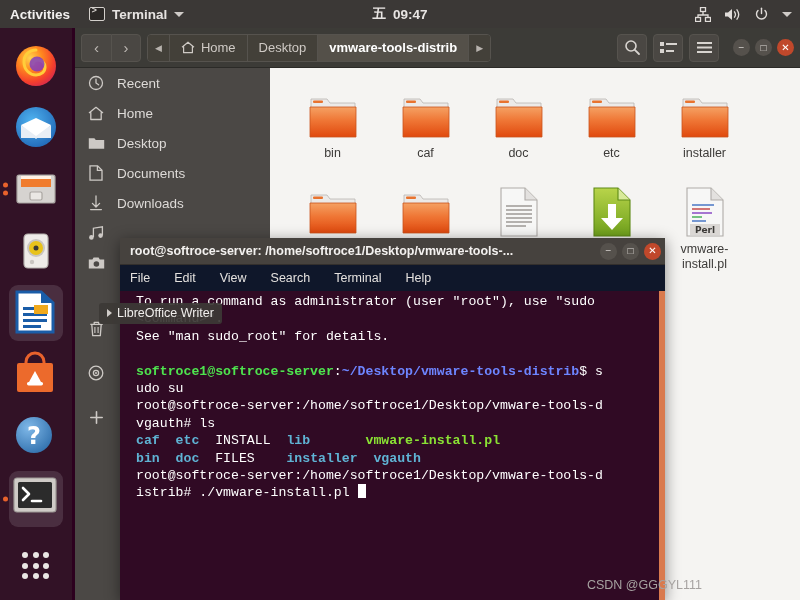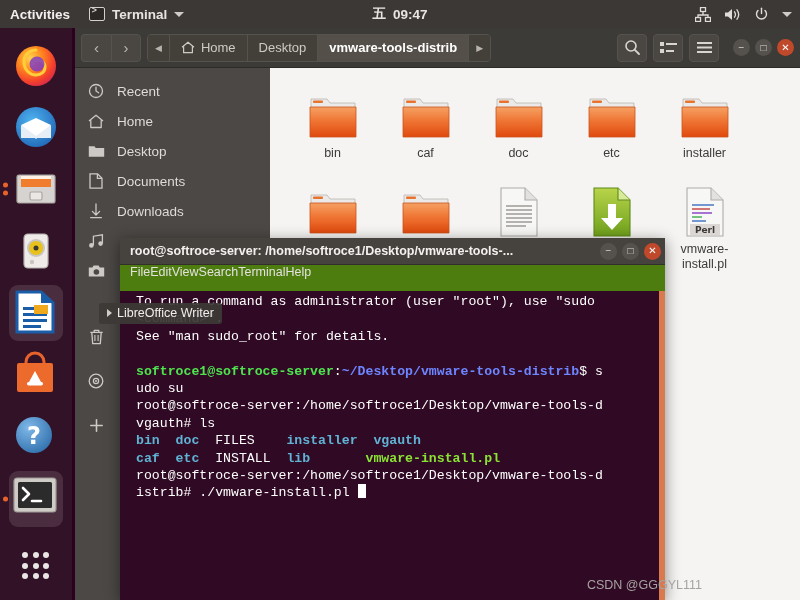--- a/index.html
+++ b/index.html
@@ -106,21 +106,21 @@
   #nt-spacer { flex: 1; }
   #wctl { display: flex; align-items: center; gap: 5px; margin-left: 8px; }
   .wbtn {
     width: 17px; height: 17px; border-radius: 50%; background: #55514c;
     display: flex; align-items: center; justify-content: center;
     color: #ddd9d5; font-size: 10px; line-height: 1;
   }
   .wbtn.close { background: #c0482b; color: #fff; }
   #nt-body { display: flex; height: 532px; }
   #nt-side {
-    width: 195px; background: #4b4845; padding-top: 8px; flex-shrink: 0;
+    width: 195px; background: #4b4845; flex-shrink: 0;
   }
   .side-item {
     height: 30px; display: flex; align-items: center; gap: 12px;
     padding: 0 0 0 12px; color: #dedbd8; font-size: 13.5px;
   }
   .side-item .si-ico { width: 18px; display: flex; justify-content: center; color: #cdc9c5; }
   #nt-main { flex: 1; background: #f5f4f2; padding: 14px 10px 0 16px; }
   .frow { display: flex; }
   .fitem { width: 93px; display: flex; flex-direction: column; align-items: center; margin-bottom: 6px; }
   .fitem .ficon { height: 60px; display: flex; align-items: flex-end; }
@@ -137,22 +137,22 @@
   }
   #tm-title {
     height: 27px; background: #46423e; display: flex; align-items: center;
     padding: 0 4px 0 10px; border-bottom: 1px solid #332f2c;
   }
   #tm-title-text {
     flex: 1; color: #f3f1ef; font-size: 12.5px; font-weight: bold;
     white-space: nowrap; overflow: hidden;
   }
   #tm-menu {
-    height: 26px; background: #4d7c0f; display: flex; align-items: flex-start;
-    gap: 0; padding: 0 10px; color: #e4e1de; font-size: 12.5px;
+    height: 26px; background: #0f172a; display: flex; align-items: center;
+    gap: 24px; padding: 0 10px; color: #e4e1de; font-size: 12.5px;
   }
   #tm-screen {
     flex: 1; background: #300a24; position: relative; overflow: hidden;
     font-family: "Liberation Mono", monospace; font-size: 13.2px; line-height: 17.4px;
     padding: 2px 0 0 16px; color: #ffffff;
   }
   #tm-screen .ln { white-space: pre; }
   .c-white { color: #ffffff; }
   .c-green { color: #4ee44e; font-weight: bold; }
   .c-blue  { color: #6d85ff; font-weight: bold; }
@@ -639,22 +639,22 @@
     <div id="tm-screen">
       <div id="tm-lines">
           <div class="ln"><span class="c-white">To run a command as administrator (user "root"), use "sudo</span></div>
           <div class="ln"><span class="c-white">&lt;command&gt;".</span></div>
           <div class="ln"><span class="c-white">See "man sudo_root" for details.</span></div>
           <div class="ln">&nbsp;</div>
           <div class="ln"><span class="c-green">softroce1@softroce-server</span><span class="c-white">:</span><span class="c-blue">~/Desktop/vmware-tools-distrib</span><span class="c-white">$ s</span></div>
           <div class="ln"><span class="c-white">udo su</span></div>
           <div class="ln"><span class="c-white">root@softroce-server:/home/softroce1/Desktop/vmware-tools-d</span></div>
           <div class="ln"><span class="c-white">vgauth# ls</span></div>
+          <div class="ln"><span class="c-cyanb">caf</span><span class="c-white">  </span><span class="c-cyanb">etc</span><span class="c-white">  </span><span class="c-white">INSTALL</span><span class="c-white">  </span><span class="c-cyanb">lib</span><span class="c-white">       </span><span class="c-lgreen">vmware-install.pl</span></div>
           <div class="ln"><span class="c-cyanb">bin</span><span class="c-white">  </span><span class="c-cyanb">doc</span><span class="c-white">  </span><span class="c-white">FILES</span><span class="c-white">    </span><span class="c-cyanb">installer</span><span class="c-white">  </span><span class="c-cyanb">vgauth</span></div>
-          <div class="ln"><span class="c-cyanb">caf</span><span class="c-white">  </span><span class="c-cyanb">etc</span><span class="c-white">  </span><span class="c-white">INSTALL</span><span class="c-white">  </span><span class="c-cyanb">lib</span><span class="c-white">       </span><span class="c-lgreen">vmware-install.pl</span></div>
           <div class="ln"><span class="c-white">root@softroce-server:/home/softroce1/Desktop/vmware-tools-d</span></div>
           <div class="ln"><span class="c-white">istrib# ./vmware-install.pl </span><span id="tm-cursor"></span></div>
         </div>
       <div id="tm-scroll"></div>
     </div>
   </div>
 
   <div id="tooltip">
     <span class="tt-arrow"></span>
     <span>LibreOffice Writer</span>

